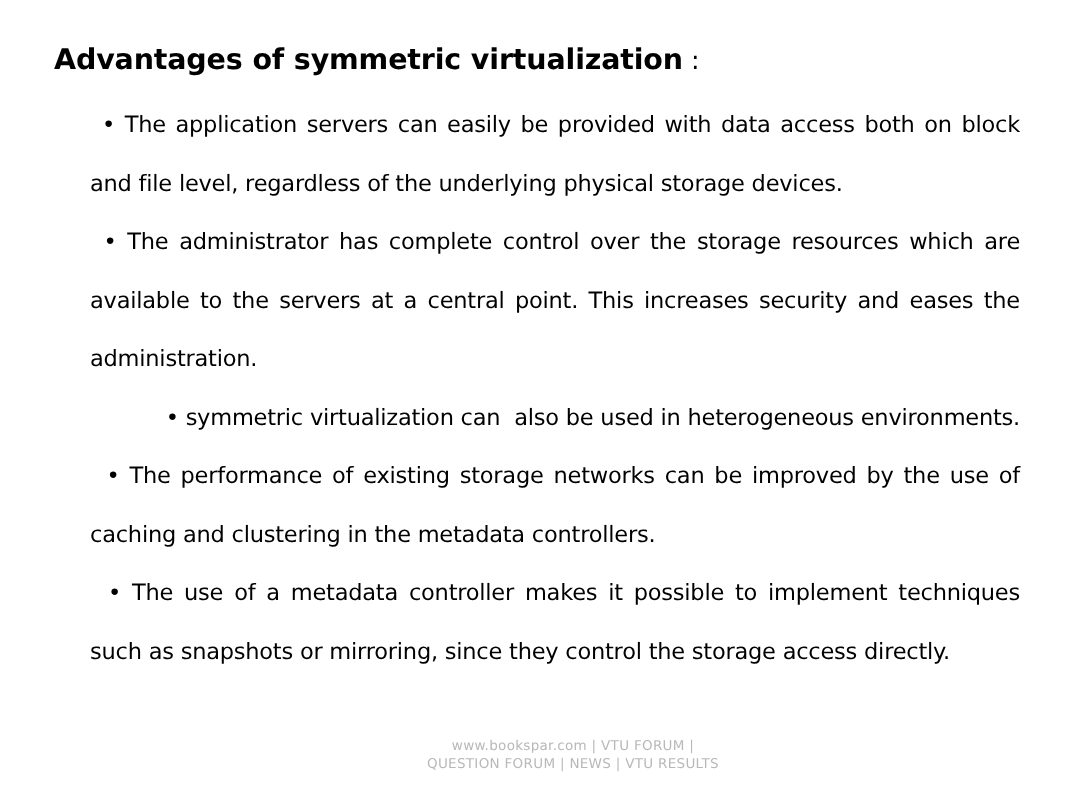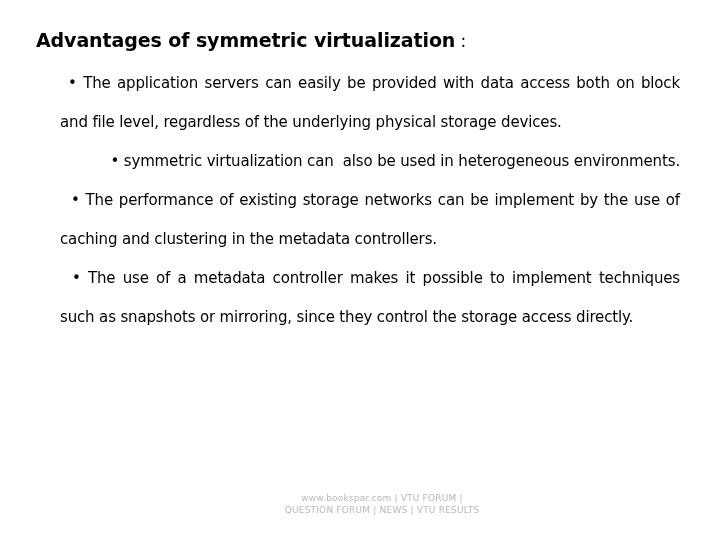--- a/index.html
+++ b/index.html
@@ -84,24 +84,25 @@
 <body>
 
 <div class="slide">
 
   <div class="slide-title"><span>Advantages of symmetric virtualization</span><span class="title-colon"> <span>:</span></span></div>
 
   <div class="body-block">
 
     <p class="bullet-para b1"><span class="mark">•</span> <span>The application servers can easily be provided with data access both on block and file level, regardless of the underlying physical storage devices.</span></p>
 
+    <p class="bullet-para b2"><span class="mark">•</span> <span>The administrator has complete control over the storage resources which are available to the servers at a central point. This increases security and eases the administration.</span></p>
 
     <p class="bullet-para b3 nojust"><span class="mark">•</span> <span>symmetric virtualization can  also be used in heterogeneous environments.</span></p>
 
-    <p class="bullet-para b4"><span class="mark">•</span> <span>The performance of existing storage networks can be implement by the use of caching and clustering in the metadata controllers.</span></p>
+    <p class="bullet-para b4"><span class="mark">•</span> <span>The performance of existing storage networks can be improved by the use of caching and clustering in the metadata controllers.</span></p>
 
     <p class="bullet-para b5"><span class="mark">•</span> <span>The use of a metadata controller makes it possible to implement techniques such as snapshots or mirroring, since they control the storage access directly.</span></p>
 
   </div>
 
   <div class="footer">
     <div>www.bookspar.com | VTU FORUM |</div>
     <div>QUESTION FORUM | NEWS | VTU RESULTS</div>
   </div>
 

